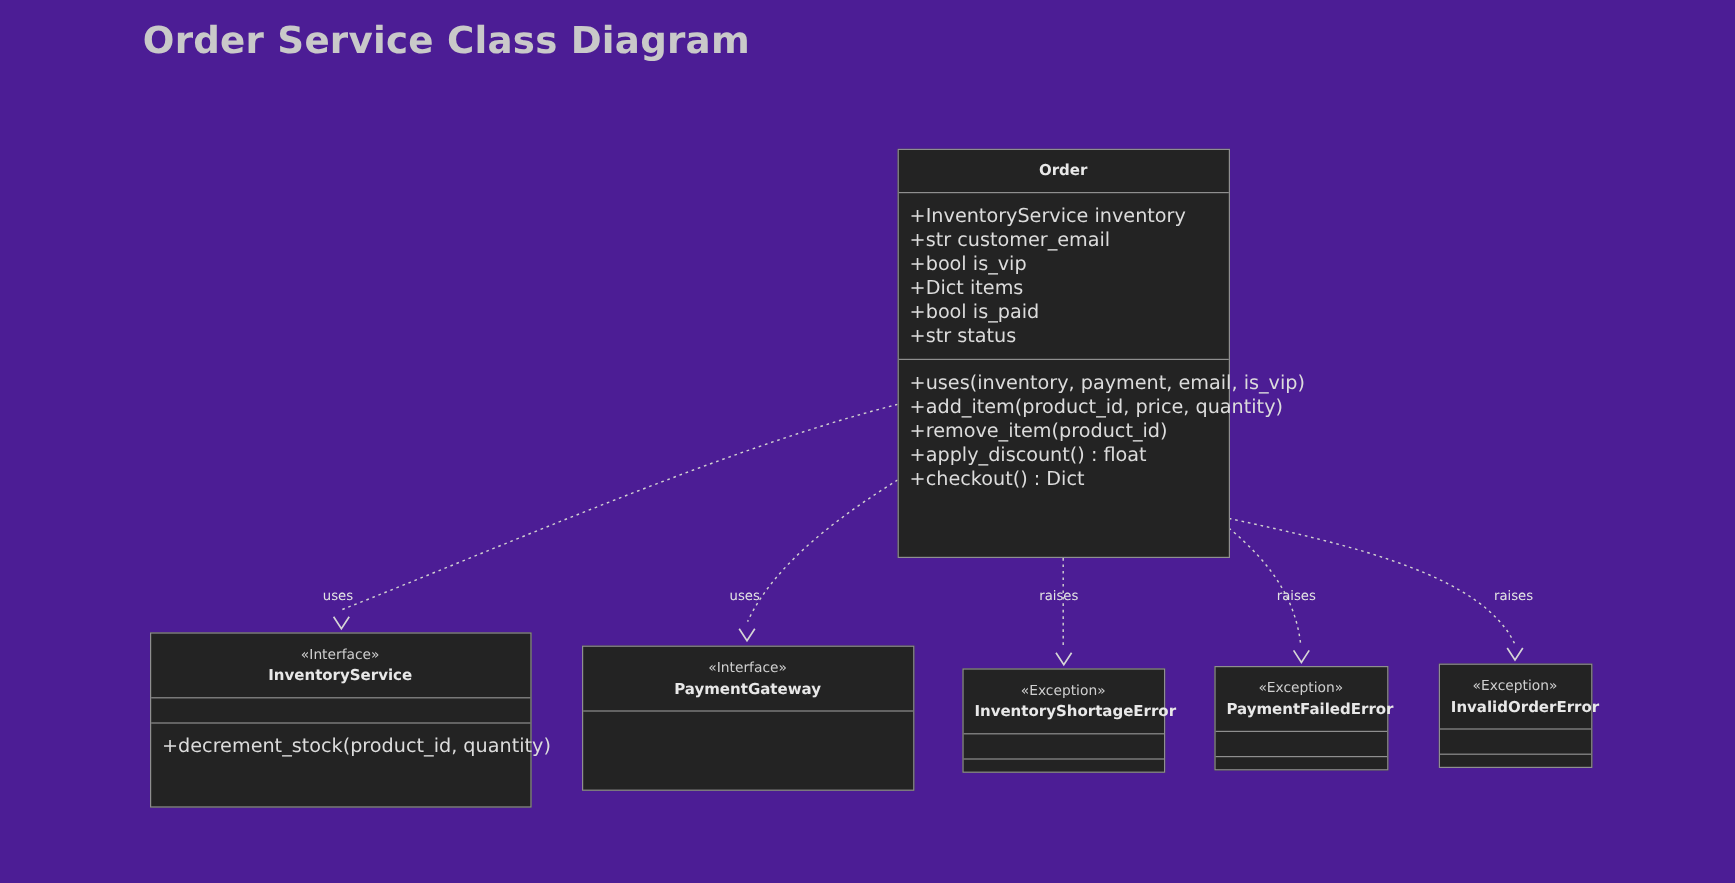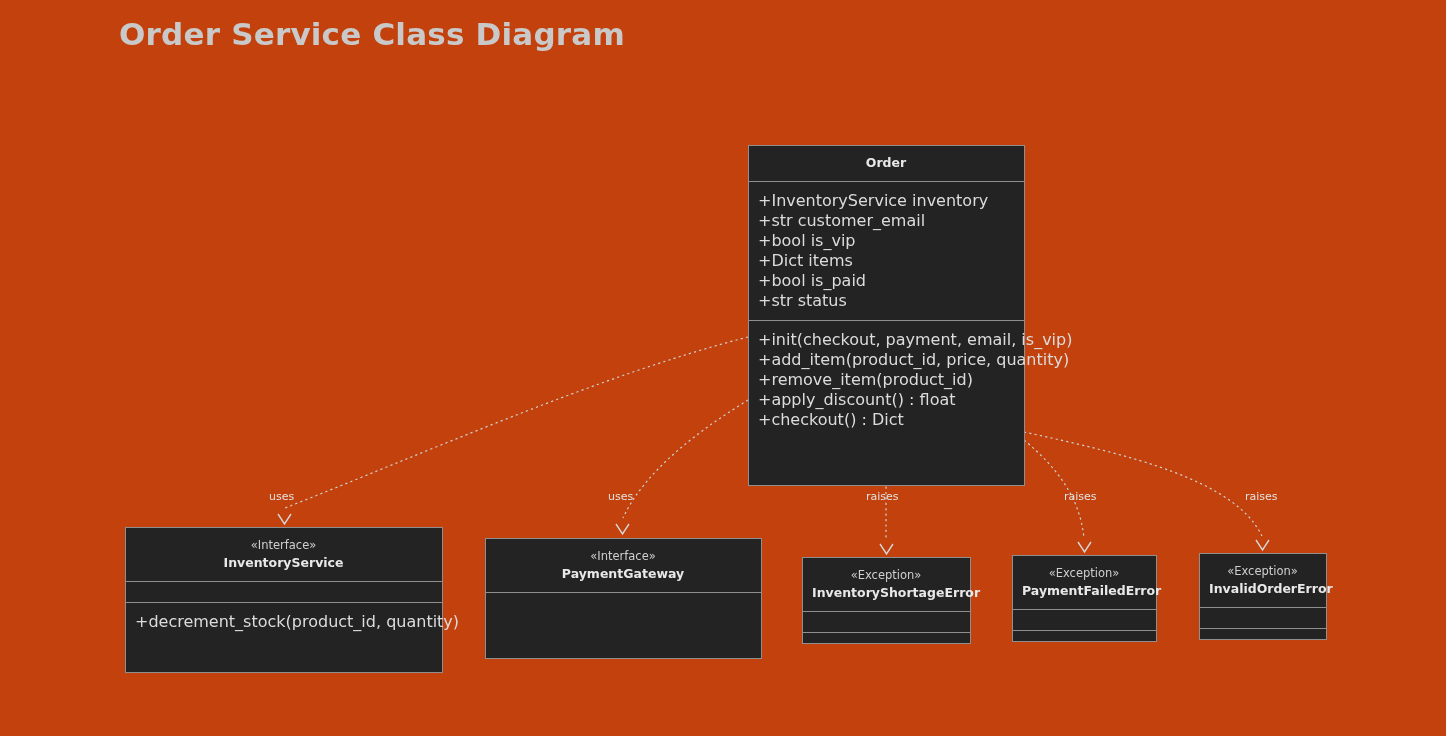--- a/index.html
+++ b/index.html
@@ -4,21 +4,21 @@
 <style>
   html, body {
     margin: 0;
     padding: 0;
     background: #1c1c1c;
   }
   #canvas {
     position: relative;
     width: 1446px;
     height: 736px;
-    background: #c2410c;
+    background: #4c1d95;
     font-family: "DejaVu Sans", "Liberation Sans", sans-serif;
     overflow: hidden;
   }
   #page-title {
     position: absolute;
     left: 119px;
     top: 16px;
     font-size: 31px;
     font-weight: bold;
     color: #c9c9c9;
@@ -118,34 +118,34 @@
     <path class="edge-path" d="M 1024,432 C 1130,455 1235,480 1262,536"></path>
     <path class="edge-head" d="M 1256,540 L 1262.5,550 L 1269,540"></path>
   </svg>
 
   <div class="edge-label" style="left:269px; top:490px;">uses</div>
   <div class="edge-label" style="left:608px; top:490px;">uses</div>
   <div class="edge-label" style="left:866px; top:490px;">raises</div>
   <div class="edge-label" style="left:1064px; top:490px;">raises</div>
   <div class="edge-label" style="left:1245px; top:490px;">raises</div>
 
-  <div class="uml-box" style="left:748px; top:124px; width:277px; height:341px;margin-top:21px;">
+  <div class="uml-box" style="left:748px; top:124px; width:277px; height:341px;">
     <div class="compartment comp-header">
       <div class="class-name">Order</div>
     </div>
     <div class="compartment">
       <div class="member">+InventoryService inventory</div>
       <div class="member">+str customer_email</div>
       <div class="member">+bool is_vip</div>
       <div class="member">+Dict items</div>
       <div class="member">+bool is_paid</div>
       <div class="member">+str status</div>
     </div>
     <div class="compartment">
-      <div class="member">+init(checkout, payment, email, is_vip)</div>
+      <div class="member">+uses(inventory, payment, email, is_vip)</div>
       <div class="member">+add_item(product_id, price, quantity)</div>
       <div class="member">+remove_item(product_id)</div>
       <div class="member">+apply_discount() : float</div>
       <div class="member">+checkout() : Dict</div>
     </div>
   </div>
 
   <div class="uml-box" style="left:125px; top:527px; width:318px; height:146px;">
     <div class="compartment comp-header">
       <div class="stereotype">«Interface»</div>

